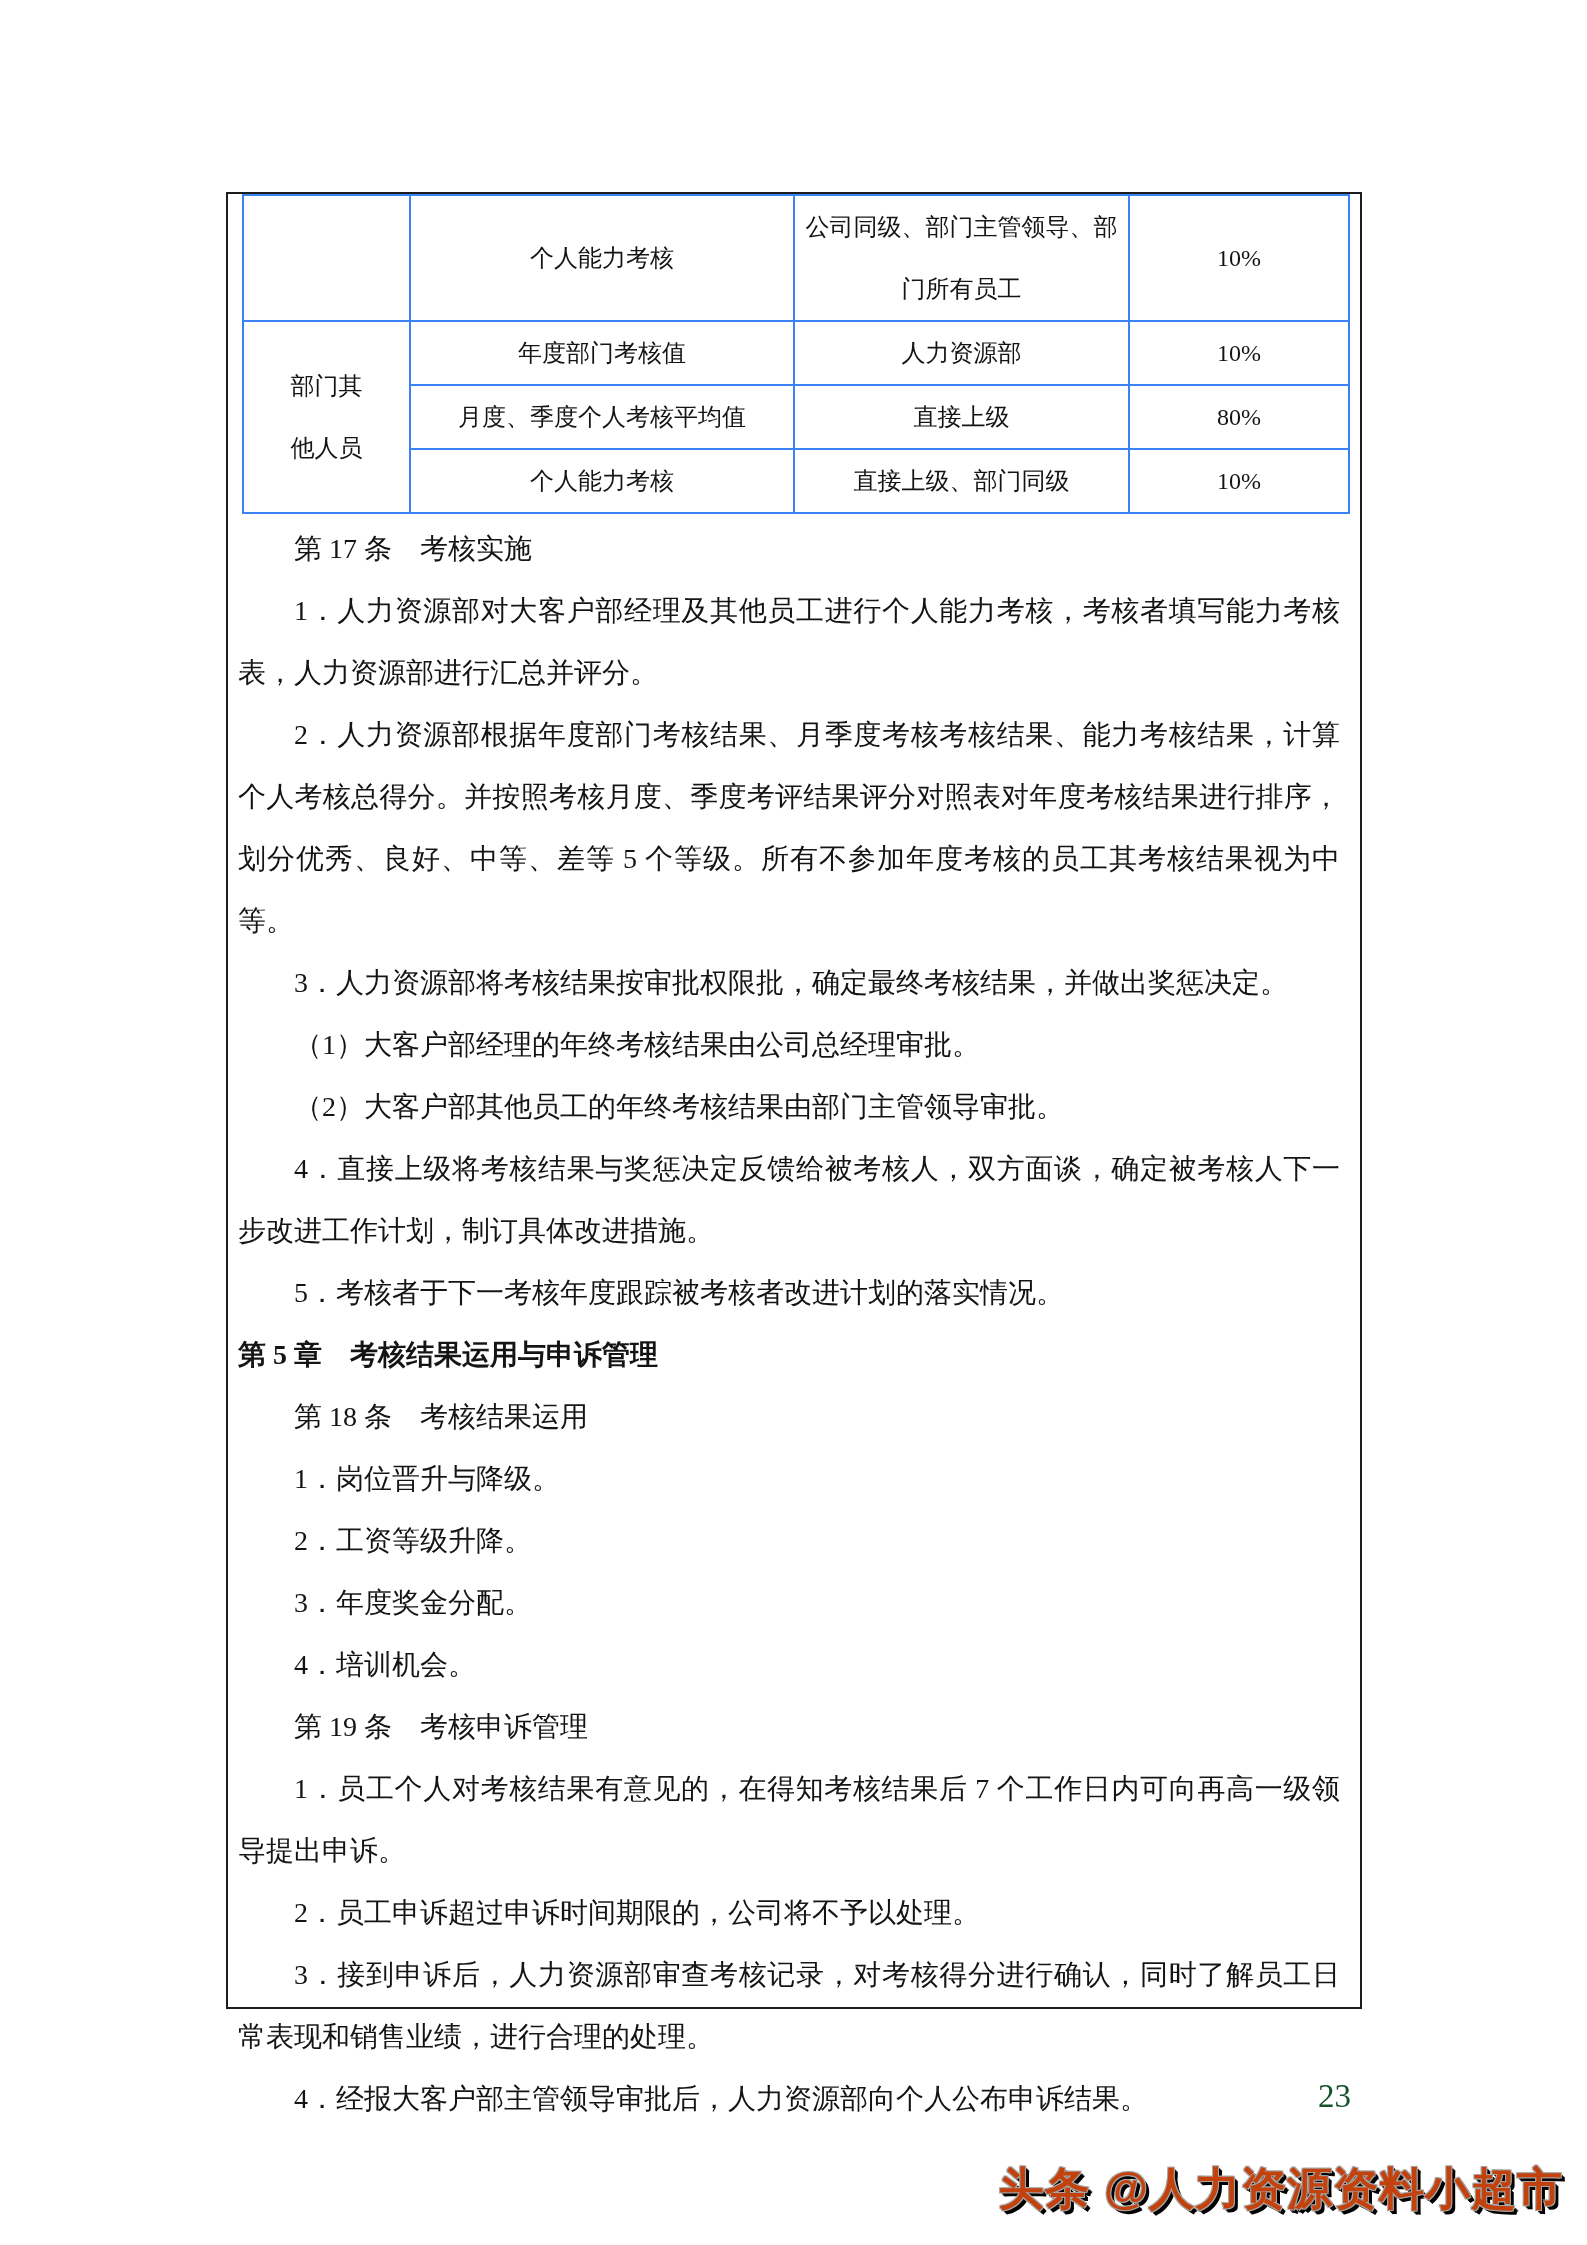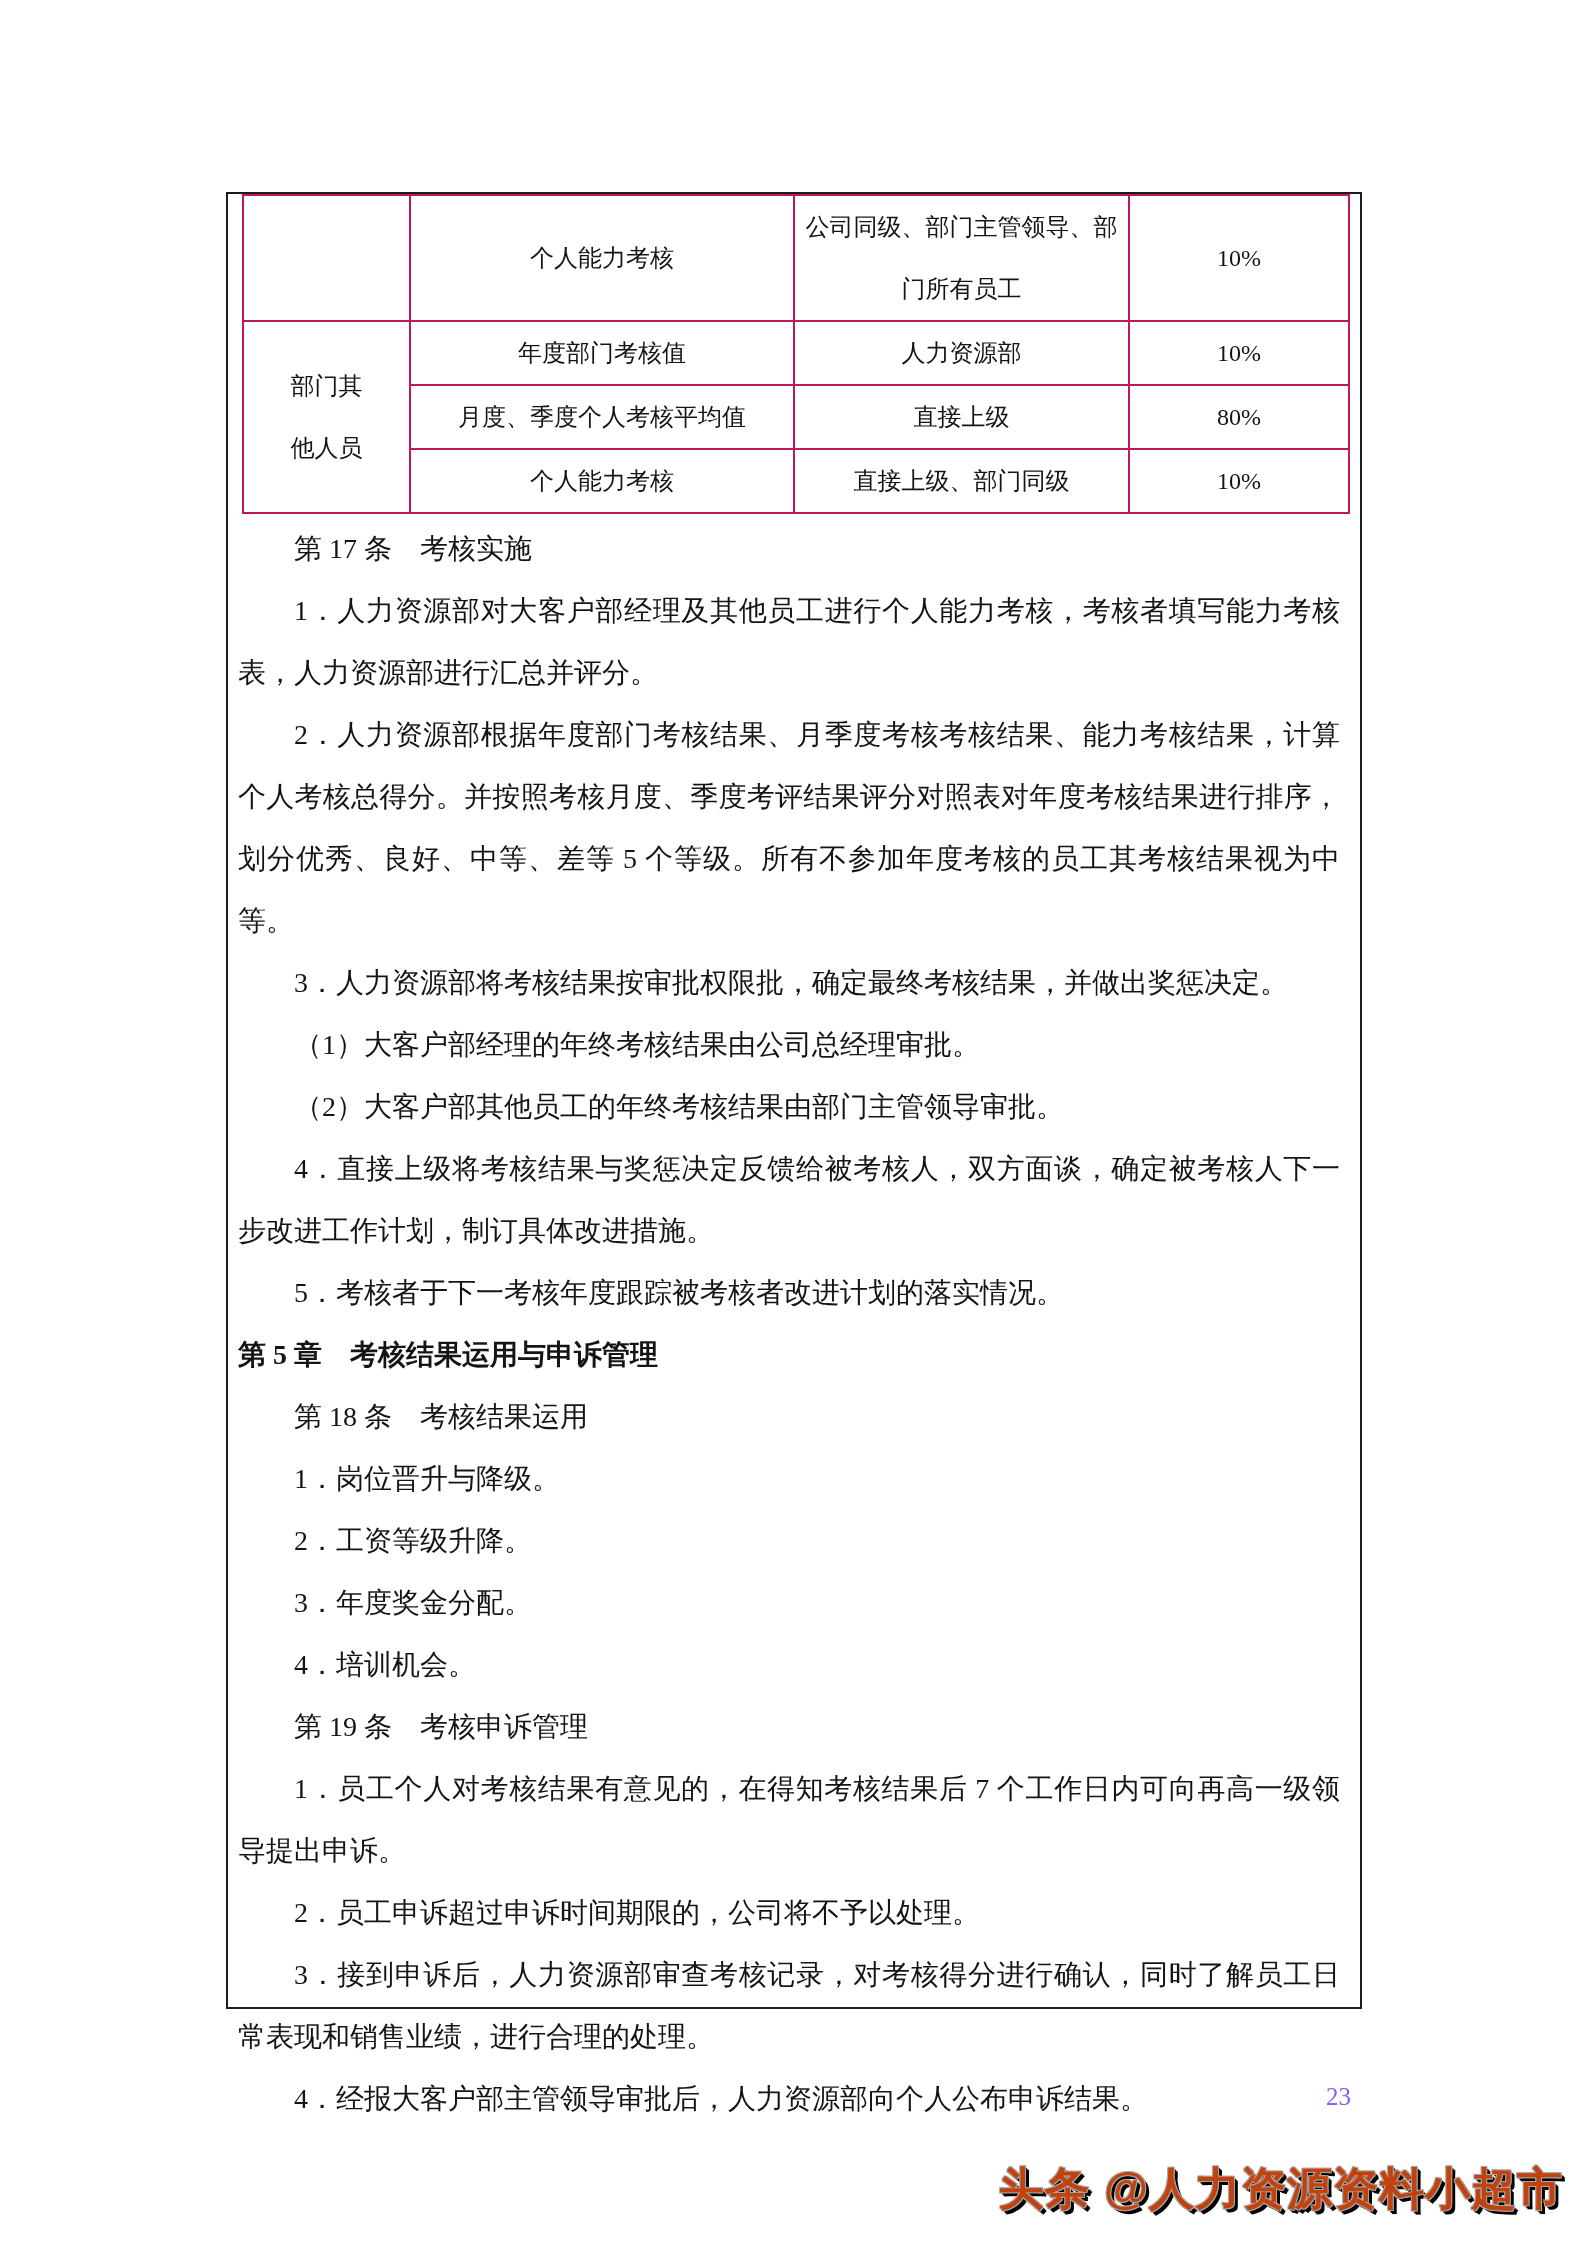--- a/index.html
+++ b/index.html
@@ -10,40 +10,39 @@
   }
   .frame{
     position:absolute;left:226px;top:192px;width:1136px;height:1817px;
     border:2px solid #1c1c1c;box-sizing:border-box;background:#fff;
   }
   table.assess{
     border-collapse:collapse;table-layout:fixed;margin-left:14px;
     width:1106px;font-size:24px;color:#141414;
   }
   table.assess td{
-    border:2px solid #be185d;text-align:center;vertical-align:middle;
+    border:2px solid #3b82f6;text-align:center;vertical-align:middle;
     line-height:62px;padding:0 6px;overflow:hidden;
   }
   table.assess td.group{padding:0 40px;}
   table.assess tr.r1{height:125px;}
   table.assess tr.r2{height:62px;}
   table.assess tr.r3{height:62px;}
   table.assess tr.r4{height:64px;}
   .text{
     margin:4px 20px 0 10px;font-size:28px;line-height:62px;
     text-align:justify;
   }
   .text p{margin:0;padding:0;}
   .p-indent{text-indent:2em;}
   .p-article{text-indent:2em;}
   .p-chapter{text-align:left;font-weight:700;text-indent:0;}
   .pageno{
-    position:absolute;left:1318px;top:2082px;font-size:25px;line-height:29px;
-    color:#8b5cf6;
-    margin-left:8px;
+    position:absolute;left:1318px;top:2082px;font-size:33px;line-height:29px;
+    color:#14532d;
   }
   .watermark{
     position:absolute;top:2162px;right:24px;
     font-family:"Liberation Sans","DejaVu Sans",sans-serif;
     font-weight:700;font-size:45px;letter-spacing:1px;line-height:1.2;
     color:#c2410c;white-space:nowrap;
     text-shadow:
       -1px -1px 0 #a6a6a6, 1px -1px 0 #a6a6a6,
       -1px  1px 0 #a6a6a6, 1px  1px 0 #a6a6a6,
        2px  2px 0 #000, 3px 3px 0 #000, 4px 4px 0 #000;

